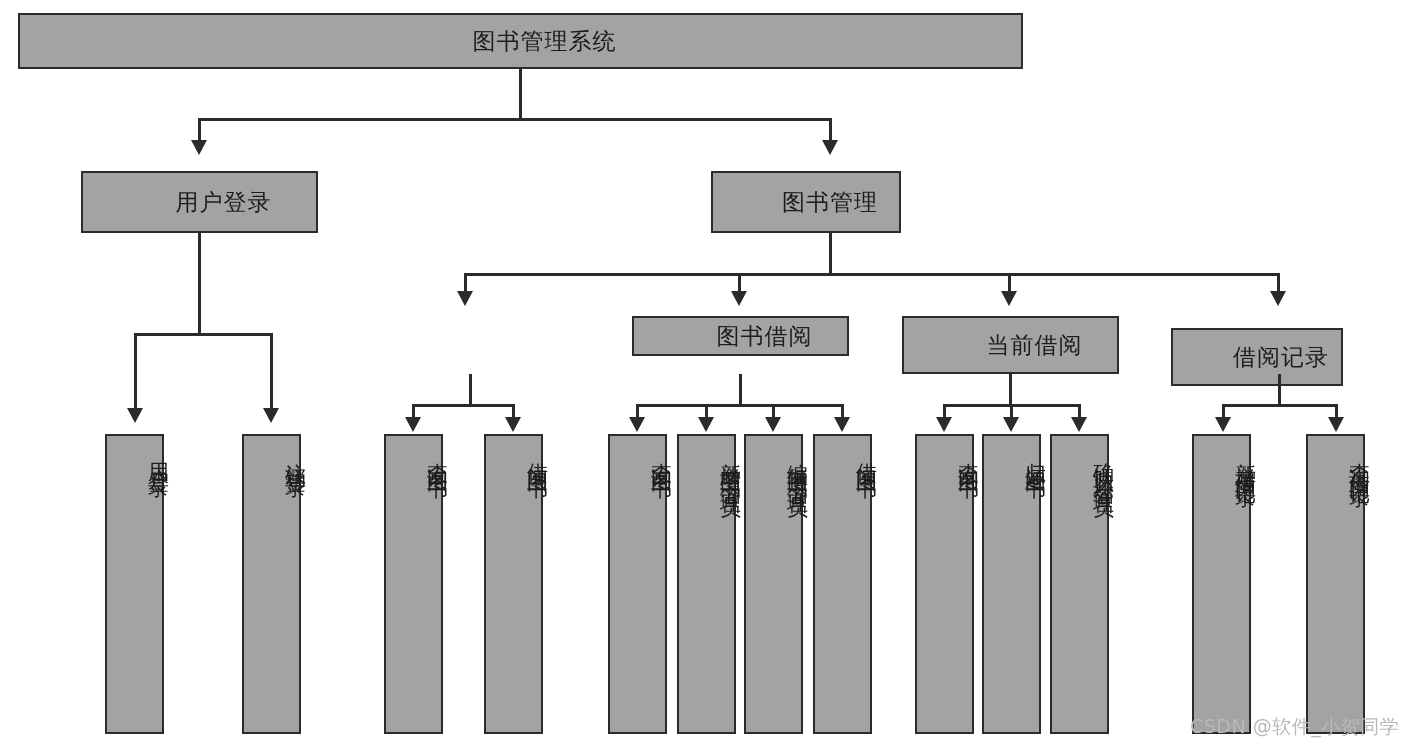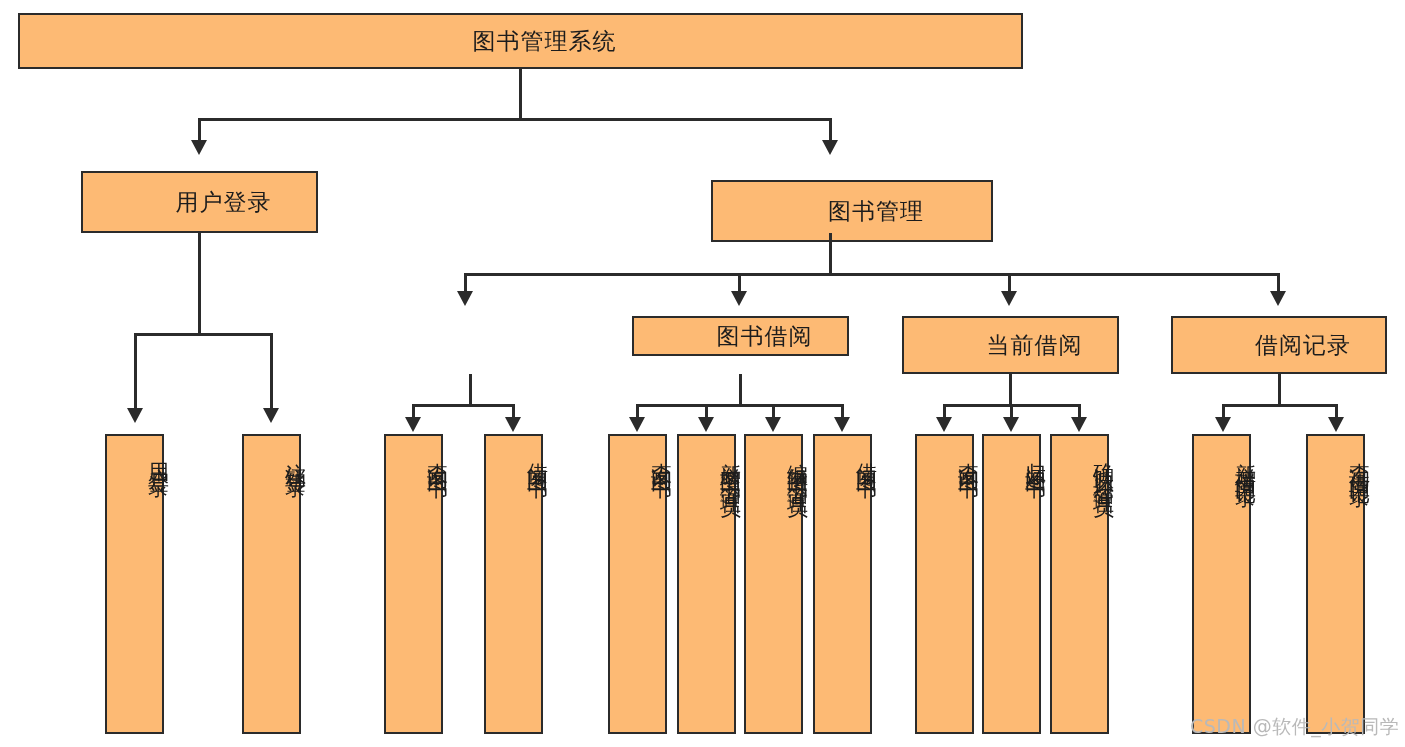--- a/index.html
+++ b/index.html
@@ -16,21 +16,21 @@
     position: relative;
     width: 1405px;
     height: 747px;
     background: #ffffff;
     overflow: hidden;
   }
   
   .node {
     position: absolute;
     box-sizing: border-box;
-    background: #fdba74;
+    background: #a3a3a3;
     border: 2.5px solid #2b2b2b;
     display: flex;
     align-items: center;
     justify-content: center;
     text-align: center;
     padding-left: 48px;
   }
   .node .label {
     font-size: 22px;
     line-height: 1.25;
@@ -92,21 +92,21 @@
 
   <div class="line hline" style="left:198px; top:118px; width:634px; height:2.5px;"></div>
   <div class="line vline" style="left:198px; top:118px; width:2.5px; height:26px;"></div>
   <div class="arrow" style="left:191px; top:140px;"></div>
   <div class="line vline" style="left:829px; top:118px; width:2.5px; height:26px;"></div>
   <div class="arrow" style="left:822px; top:140px;"></div>
 
   <div class="node h" style="left:81px; top:171px; width:237px; height:62px;">
     <span class="label">用户登录</span>
   </div>
-  <div class="node h" style="left:711px; top:180px; width:282px; height:62px;">
+  <div class="node h" style="left:711px; top:171px; width:190px; height:62px;">
     <span class="label">图书管理</span>
   </div>
 
   <div class="line vline" style="left:198px; top:233px; width:2.5px; height:102px;"></div>
   <div class="line hline" style="left:134px; top:333px; width:138px; height:2.5px;"></div>
   <div class="line vline" style="left:134px; top:333px; width:2.5px; height:79px;"></div>
   <div class="arrow" style="left:127px; top:408px;"></div>
   <div class="line vline" style="left:270px; top:333px; width:2.5px; height:79px;"></div>
   <div class="arrow" style="left:263px; top:408px;"></div>
 
@@ -120,21 +120,21 @@
   <div class="arrow" style="left:1001px; top:291px;"></div>
   <div class="line vline" style="left:1277px; top:273px; width:2.5px; height:22px;"></div>
   <div class="arrow" style="left:1270px; top:291px;"></div>
 
   <div class="node h" style="left:632px; top:316px; width:217px; height:40px;">
     <span class="label">图书借阅</span>
   </div>
   <div class="node h" style="left:902px; top:316px; width:217px; height:58px;">
     <span class="label">当前借阅</span>
   </div>
-  <div class="node h" style="left:1171px; top:316px; width:216px; height:58px;">
+  <div class="node h" style="left:1171px; top:328px; width:172px; height:58px;">
     <span class="label">借阅记录</span>
   </div>
 
   <div class="line vline" style="left:469px; top:374px; width:2.5px; height:32px;"></div>
   <div class="line hline" style="left:412px; top:404px; width:102px; height:2.5px;"></div>
   <div class="line vline" style="left:412px; top:404px; width:2.5px; height:17px;"></div>
   <div class="arrow" style="left:405px; top:417px;"></div>
   <div class="line vline" style="left:512px; top:404px; width:2.5px; height:17px;"></div>
   <div class="arrow" style="left:505px; top:417px;"></div>
 

